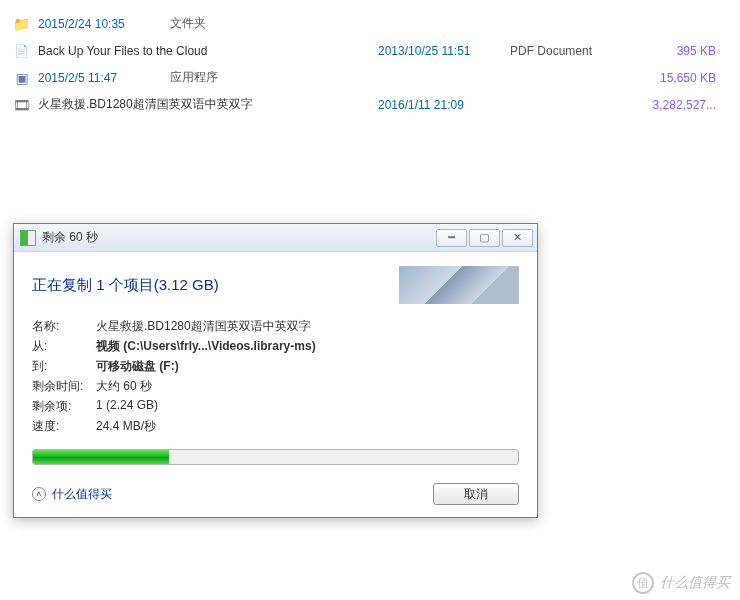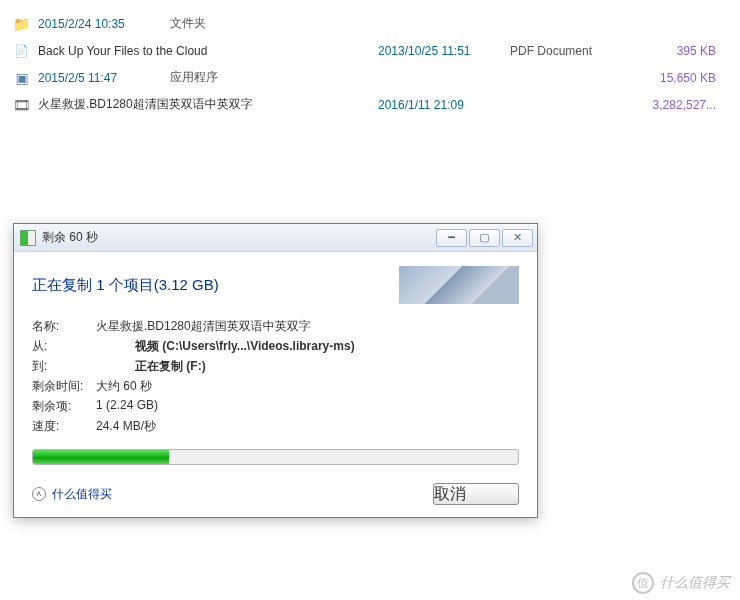--- a/index.html
+++ b/index.html
@@ -72,21 +72,21 @@
       color: #003399; font-size: 15px; margin-bottom: 14px;
       display: flex; align-items: center; 
     }
     .dlg-decor {
       margin-left: auto;
       width: 120px; height: 38px;
       background: linear-gradient(135deg,#9fb6cf 0%,#cfd9e6 40%,#849bb6 40%,#cfd9e6 70%,#aebed0 70%);
     }
     .kv { display: flex; margin: 3px 0; font-size: 12px; color: #333; }
     .kv .k { width: 64px; }
-    .kv .v-bold { font-weight: bold; margin-left: 39px; }
+    .kv .v-bold { font-weight: bold; }
     .progress-outer {
       margin: 14px 0 18px 0;
       height: 16px;
       border: 1px solid #b6b6b6;
       border-radius: 3px;
       background: #f0f0f0;
       overflow: hidden;
     }
     .progress-inner {
       height: 100%;
@@ -97,22 +97,22 @@
     .less-btn { display: flex; align-items: center; gap: 6px; color: #003399; font-size: 12px; cursor: default; }
     .chev {
       width: 14px; height: 14px; border: 1px solid #888; border-radius: 50%;
       display: flex; align-items: center; justify-content: center; font-size: 9px; color: #555;
     }
     .cancel-btn {
       margin-left: auto;
       width: 86px; height: 22px;
       border: 1px solid #8f8f8f; border-radius: 3px;
       background: linear-gradient(#fefefe,#e6e6e6);
-      font-size: 16px;
-      display: flex; align-items: center; 
+      font-size: 12px;
+      display: flex; align-items: center; justify-content: center;
     }
 
     .watermark {
       position: absolute;
       right: 10px; bottom: 6px;
       display: flex; align-items: center; gap: 6px;
       color: #bdbdbd; font-size: 14px; font-style: italic;
     }
     .wm-circle {
       width: 22px; height: 22px; border: 2px solid #c8c8c8; border-radius: 50%;
@@ -175,21 +175,21 @@
     <div class="kv">
         <span class="k">名称:</span>
         <span>火星救援.BD1280超清国英双语中英双字</span>
       </div>
     <div class="kv">
         <span class="k">从:</span>
         <span class="v-bold">视频 (C:\Users\frly...\Videos.library-ms)</span>
       </div>
     <div class="kv">
         <span class="k">到:</span>
-        <span class="v-bold">正在复制 (F:)</span>
+        <span class="v-bold">可移动磁盘 (F:)</span>
       </div>
     <div class="kv">
         <span class="k">剩余时间:</span>
         <span>大约 60 秒</span>
       </div>
     <div class="kv">
         <span class="k">剩余项:</span>
         <span>1 (2.24 GB)</span>
       </div>
     <div class="kv">

